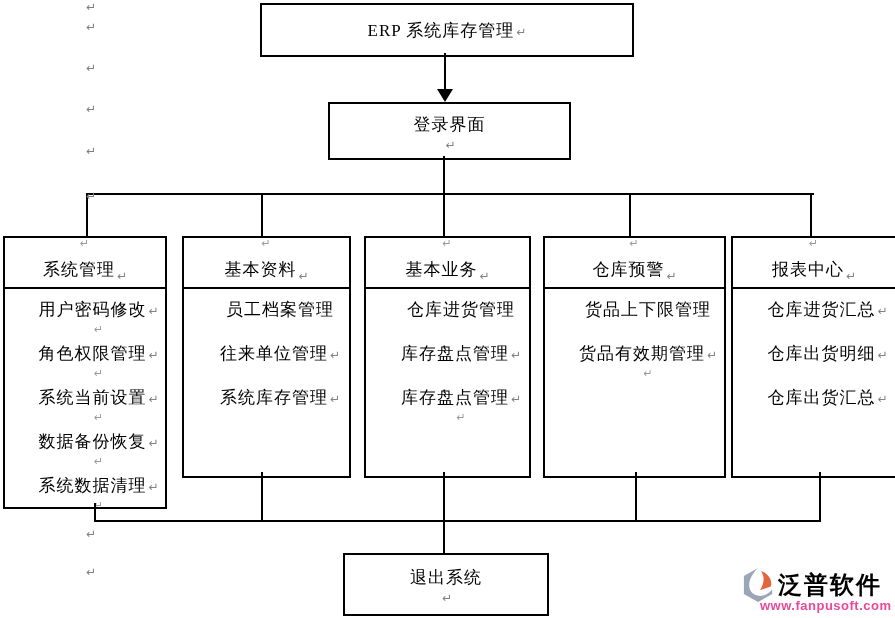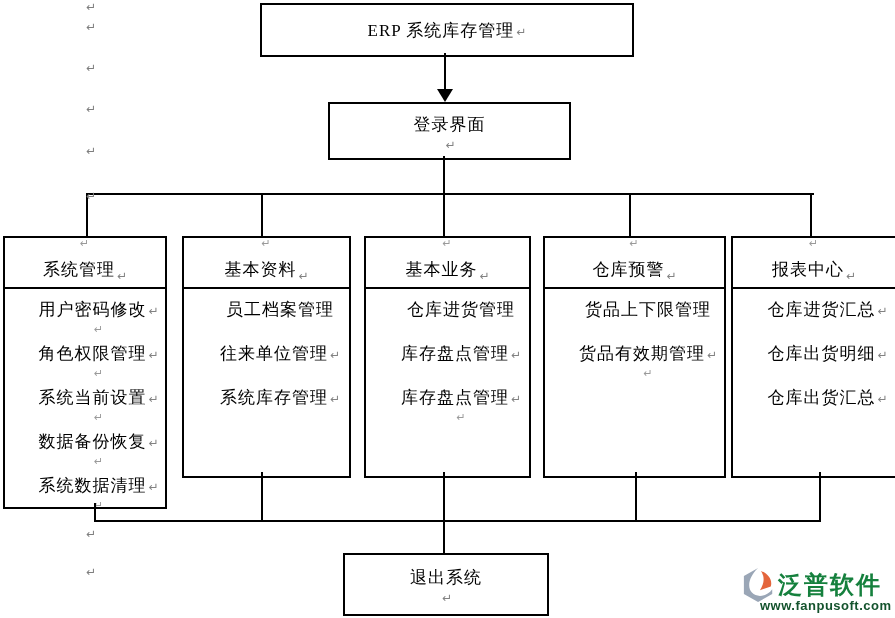--- a/index.html
+++ b/index.html
@@ -244,22 +244,22 @@
       <span class="cr">↵</span>
   </div>
 
   <div class="watermark">
     <span class="wm-icon">
       <svg viewBox="0 0 36 40" width="34" height="40" xmlns="http://www.w3.org/2000/svg">
         <path id="wm-icon-gray" d="M17 1 L2 9.5 L2 28.5 L17 37 L32 28.5 L32 23.5 C27 31 16 33 10.5 27 C5 21 7.5 10 17 1 Z" fill="#9aa6b6"></path>
         <path id="wm-icon-orange" d="M20 4 C28 7 32.5 14 30.5 20.5 L19 24.5 C24.5 16 23.5 9 20 4 Z" fill="#e4653c"></path>
       </svg>
     </span>
-    <span class="wm-brand" style="color: #15803d;">泛普软件</span>
-    <span class="wm-url" style="color: #14532d;">www.fanpusoft.com</span>
+    <span class="wm-brand" style="color: #000000;">泛普软件</span>
+    <span class="wm-url" style="color: #ec4899;">www.fanpusoft.com</span>
   </div>
 
 <span class="margin-mark" style="left: 86px; top: 1px;">↵</span>
     <span class="margin-mark" style="left: 86px; top: 21px;">↵</span>
     <span class="margin-mark" style="left: 86px; top: 62px;">↵</span>
     <span class="margin-mark" style="left: 86px; top: 103px;">↵</span>
     <span class="margin-mark" style="left: 86px; top: 145px;">↵</span>
     <span class="margin-mark" style="left: 86px; top: 190px;">↵</span>
     <span class="margin-mark" style="left: 86px; top: 528px;">↵</span>
     <span class="margin-mark" style="left: 86px; top: 566px;">↵</span>

